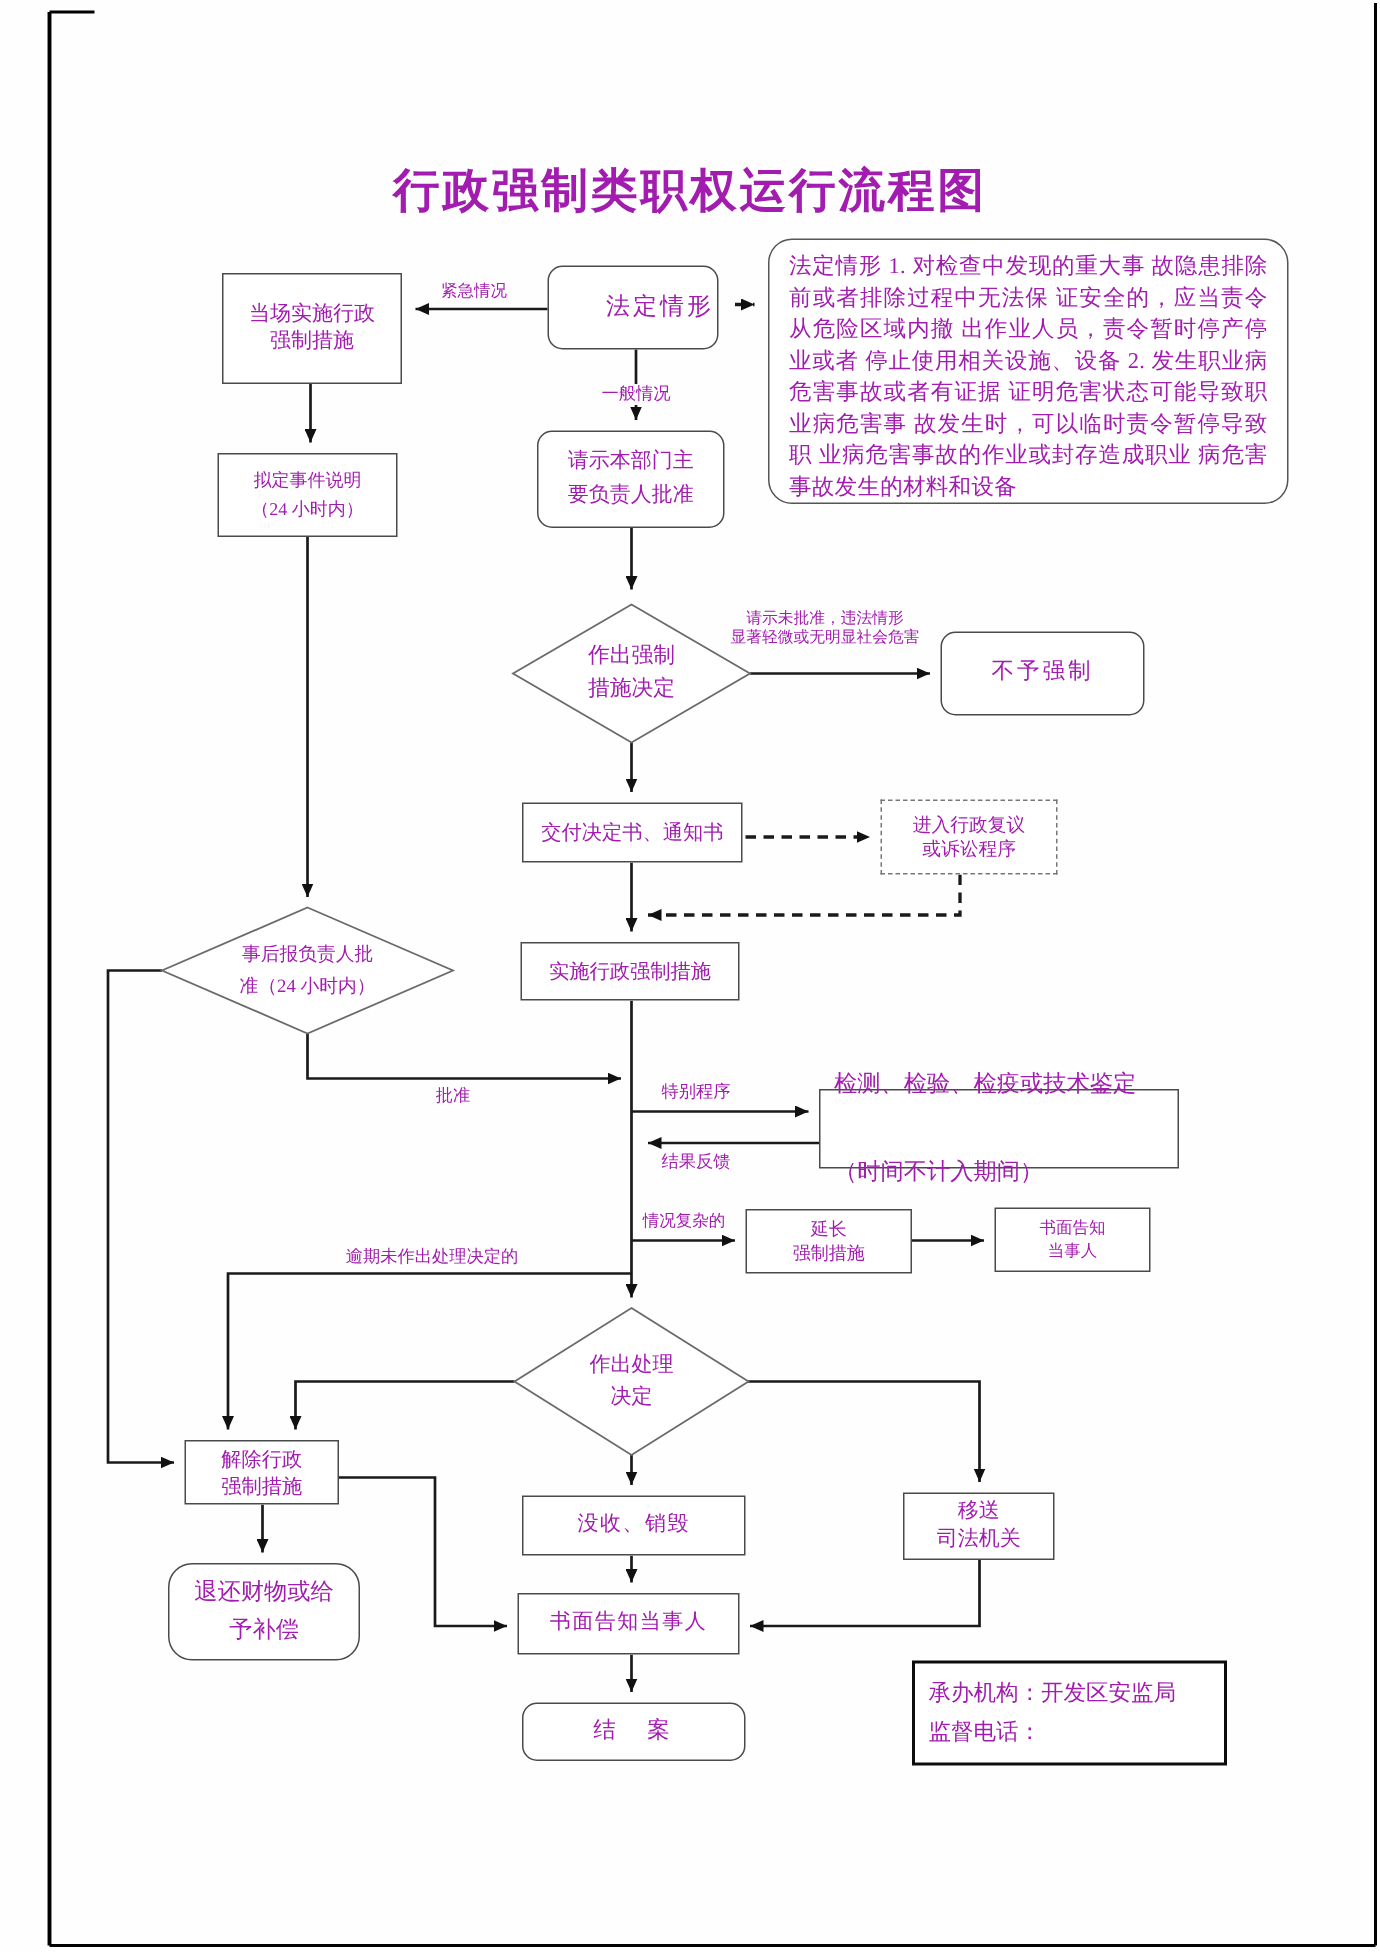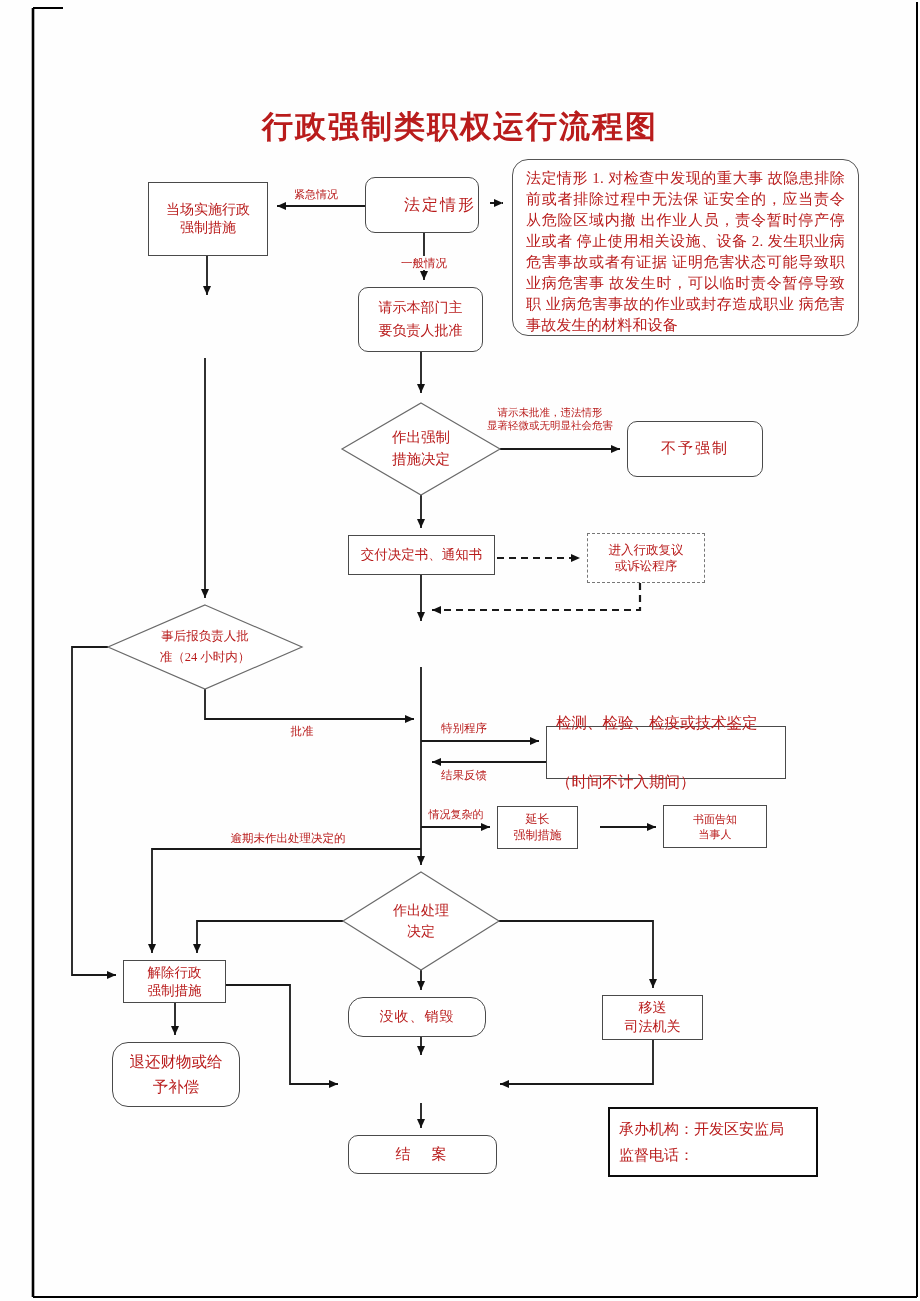--- a/index.html
+++ b/index.html
@@ -1,17 +1,17 @@
 <!DOCTYPE html>
 <html><head>
 <meta charset="utf-8">
 <style>
   html,body{margin:0;padding:0;background:#fff;}
   #page{position:relative;width:920px;height:1301px;background:#fefefe;overflow:hidden;
-        font-family:"Liberation Serif",serif;color:#b91c1c;}
+        font-family:"Liberation Serif",serif;color:#a21caf;}
   #wires{position:absolute;left:0;top:0;width:920px;height:1301px;z-index:1;}
   .node{position:absolute;z-index:2;background:#fff;border:1.3px solid #4a4a4a;
         display:flex;flex-direction:column;align-items:center;justify-content:center;
         text-align:center;line-height:1.32;box-sizing:border-box;}
   .round{border-radius:10px;}
   .biground{border-radius:16px;}
   .dashbox{border:1.4px dashed #777;}
   .boldbox{border:2.6px solid #0c0c0c;}
   .dtext{position:absolute;z-index:3;background:transparent;border:none;
         display:flex;flex-direction:column;align-items:center;justify-content:center;
@@ -93,78 +93,84 @@
 
   <div class="node round" style="left:365px;top:177px;width:114px;height:56px;font-size:16px;letter-spacing:2px;padding-left:36px;">法定情形</div>
 
   <div id="legaltext">法定情形 1. 对检查中发现的重大事 故隐患排除前或者排除过程中无法保 证安全的，应当责令从危险区域内撤 出作业人员，责令暂时停产停业或者 停止使用相关设施、设备 2. 发生职业病危害事故或者有证据 证明危害状态可能导致职业病危害事 故发生时，可以临时责令暂停导致职 业病危害事故的作业或封存造成职业 病危害 事故发生的材料和设备</div>
 
   <div class="node round" style="left:358px;top:287px;width:125px;height:65px;font-size:14px;line-height:1.6;">
     <span class="ln">请示本部门主</span>
     <span class="ln">要负责人批准</span>
   </div>
 
+  <div class="node" style="left:145px;top:302px;width:120px;height:56px;font-size:12px;line-height:1.6;">
+    <span class="ln">拟定事件说明</span>
+    <span class="ln">（24 小时内）</span>
+  </div>
 
   <div class="dtext" style="left:351px;top:415px;width:140px;height:68px;font-size:14.5px;">
     <span class="ln">作出强制</span>
     <span class="ln">措施决定</span>
   </div>
 
   <div class="node round" style="left:627px;top:421px;width:136px;height:56px;font-size:15px;letter-spacing:2px;">不予强制</div>
 
   <div class="node" style="left:348px;top:535px;width:147px;height:40px;font-size:13.5px;">交付决定书、通知书</div>
 
   <div class="node dashbox" style="left:587px;top:533px;width:118px;height:50px;font-size:12.5px;">
     <span class="ln">进入行政复议</span>
     <span class="ln">或诉讼程序</span>
   </div>
 
+  <div class="node" style="left:347px;top:628px;width:146px;height:39px;font-size:13.5px;">实施行政强制措施</div>
 
   <div class="dtext" style="left:120px;top:617px;width:170px;height:60px;font-size:12.5px;line-height:1.7;">
     <span class="ln">事后报负责人批</span>
     <span class="ln">准（24 小时内）</span>
   </div>
 
   <div class="node" id="inspection" style="left:546px;top:726px;width:240px;height:53px;">
     <span class="ln">检测、检验、检疫或技术鉴定</span>
     <span class="ln">（时间不计入期间）</span>
   </div>
 
-  <div class="node" style="left:497px;top:806px;width:81px;height:43px;font-size:12px;">
+  <div class="node" style="left:497px;top:806px;width:111px;height:43px;font-size:12px;">
     <span class="ln">延长</span>
     <span class="ln">强制措施</span>
   </div>
 
   <div class="node" style="left:663px;top:805px;width:104px;height:43px;font-size:11px;">
     <span class="ln">书面告知</span>
     <span class="ln">当事人</span>
   </div>
 
   <div class="dtext" style="left:351px;top:892px;width:140px;height:58px;font-size:14px;">
     <span class="ln">作出处理</span>
     <span class="ln">决定</span>
   </div>
 
   <div class="node" style="left:123px;top:960px;width:103px;height:43px;font-size:13.5px;">
     <span class="ln">解除行政</span>
     <span class="ln">强制措施</span>
   </div>
 
-  <div class="node" style="left:348px;top:997px;width:138px;height:40px;font-size:14px;letter-spacing:1px;border-radius:15px;">没收、销毁</div>
+  <div class="node" style="left:348px;top:997px;width:149px;height:40px;font-size:14px;letter-spacing:1px;">没收、销毁</div>
 
   <div class="node" style="left:602px;top:995px;width:101px;height:45px;font-size:14px;">
     <span class="ln">移送</span>
     <span class="ln">司法机关</span>
   </div>
 
   <div class="node biground" style="left:112px;top:1042px;width:128px;height:65px;font-size:15.5px;line-height:1.55;">
     <span class="ln">退还财物或给</span>
     <span class="ln">予补偿</span>
   </div>
 
+  <div class="node" style="left:345px;top:1062px;width:148px;height:41px;font-size:14px;letter-spacing:1px;">书面告知当事人</div>
 
   <div class="node round" style="left:348px;top:1135px;width:149px;height:39px;font-size:15px;letter-spacing:3px;">结　案</div>
 
   <div class="node boldbox" id="agency" style="left:608px;top:1107px;width:210px;height:70px;">
     <span class="ln">承办机构：开发区安监局</span>
     <span class="ln">监督电话：</span>
   </div>
 
   <div class="elabel" style="left:280px;top:188px;width:72px;font-size:11px;">紧急情况</div>
 

